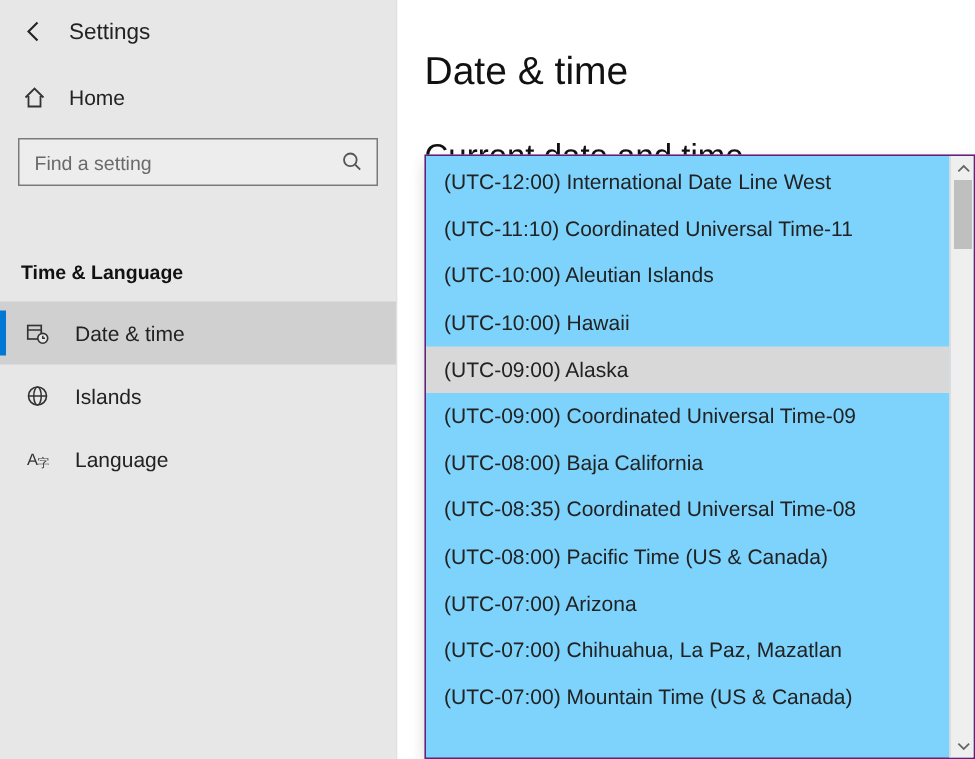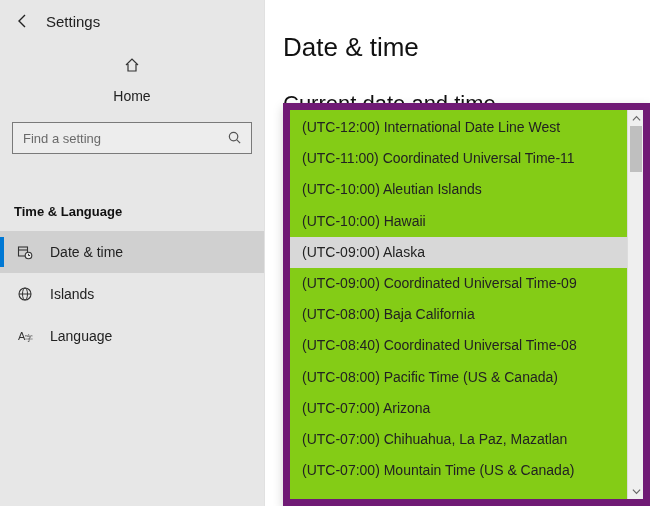--- a/index.html
+++ b/index.html
@@ -23,21 +23,20 @@
   .sb-title { font-size: 15px; color: #222; }
   .sb-row {
     display: flex;
     align-items: center;
     gap: 14px;
     padding: 8px 14px;
     font-size: 14px;
     color: #222;
     cursor: pointer;
     min-height: 34px;
-    flex-direction: column;
   }
   .sb-row.home { margin-bottom: 6px; }
   .sb-row .icon { width: 18px; height: 18px; display:flex; align-items:center; justify-content:center; color:#333; }
   .search-wrap { padding: 4px 12px 14px 12px; }
   .search {
     display: flex;
     align-items: center;
     border: 1px solid #7a7a7a;
     background: #ededed;
     height: 32px;
@@ -86,22 +85,22 @@
     background: #fff;
   }
   .page-h1 { font-size: 26px; font-weight: 400; color: #111; margin-bottom: 28px; }
   .page-h2 { font-size: 22px; font-weight: 400; color: #111; }
   .dropdown {
     position: absolute;
     left: 18px;
     top: 103px;
     right: 0;
     bottom: 0;
-    background: #84cc16;
-    border: 7px solid #701a75;
+    background: #7dd3fc;
+    border: 1px solid #701a75;
     box-shadow: 0 4px 10px rgba(0,0,0,0.18);
     display: flex;
   }
   .dd-list {
     flex: 1;
     overflow: hidden;
     padding: 2px 0;
   }
   .dd-item {
     font-size: 14px;
@@ -195,27 +194,27 @@
       </div>
   </aside>
 
   <main class="content">
     <h1 class="page-h1">Date &amp; time</h1>
     <h2 class="page-h2">Current date and time</h2>
 
     <div class="dropdown">
       <div class="dd-list" id="dd-list">
           <div class="dd-item">(UTC-12:00) International Date Line West</div>
-          <div class="dd-item">(UTC-11:00) Coordinated Universal Time-11</div>
+          <div class="dd-item">(UTC-11:10) Coordinated Universal Time-11</div>
           <div class="dd-item">(UTC-10:00) Aleutian Islands</div>
           <div class="dd-item">(UTC-10:00) Hawaii</div>
           <div class="dd-item hover">(UTC-09:00) Alaska</div>
           <div class="dd-item">(UTC-09:00) Coordinated Universal Time-09</div>
           <div class="dd-item">(UTC-08:00) Baja California</div>
-          <div class="dd-item">(UTC-08:40) Coordinated Universal Time-08</div>
+          <div class="dd-item">(UTC-08:35) Coordinated Universal Time-08</div>
           <div class="dd-item">(UTC-08:00) Pacific Time (US &amp; Canada)</div>
           <div class="dd-item">(UTC-07:00) Arizona</div>
           <div class="dd-item">(UTC-07:00) Chihuahua, La Paz, Mazatlan</div>
           <div class="dd-item">(UTC-07:00) Mountain Time (US &amp; Canada)</div>
         </div>
       <div class="dd-scroll">
         <div class="arrow up">
           <svg viewBox="0 0 10 10" width="9" height="9">
               <path d="M1 7 L5 3 L9 7" stroke="#666" stroke-width="1.3" fill="none"></path>
             </svg>

